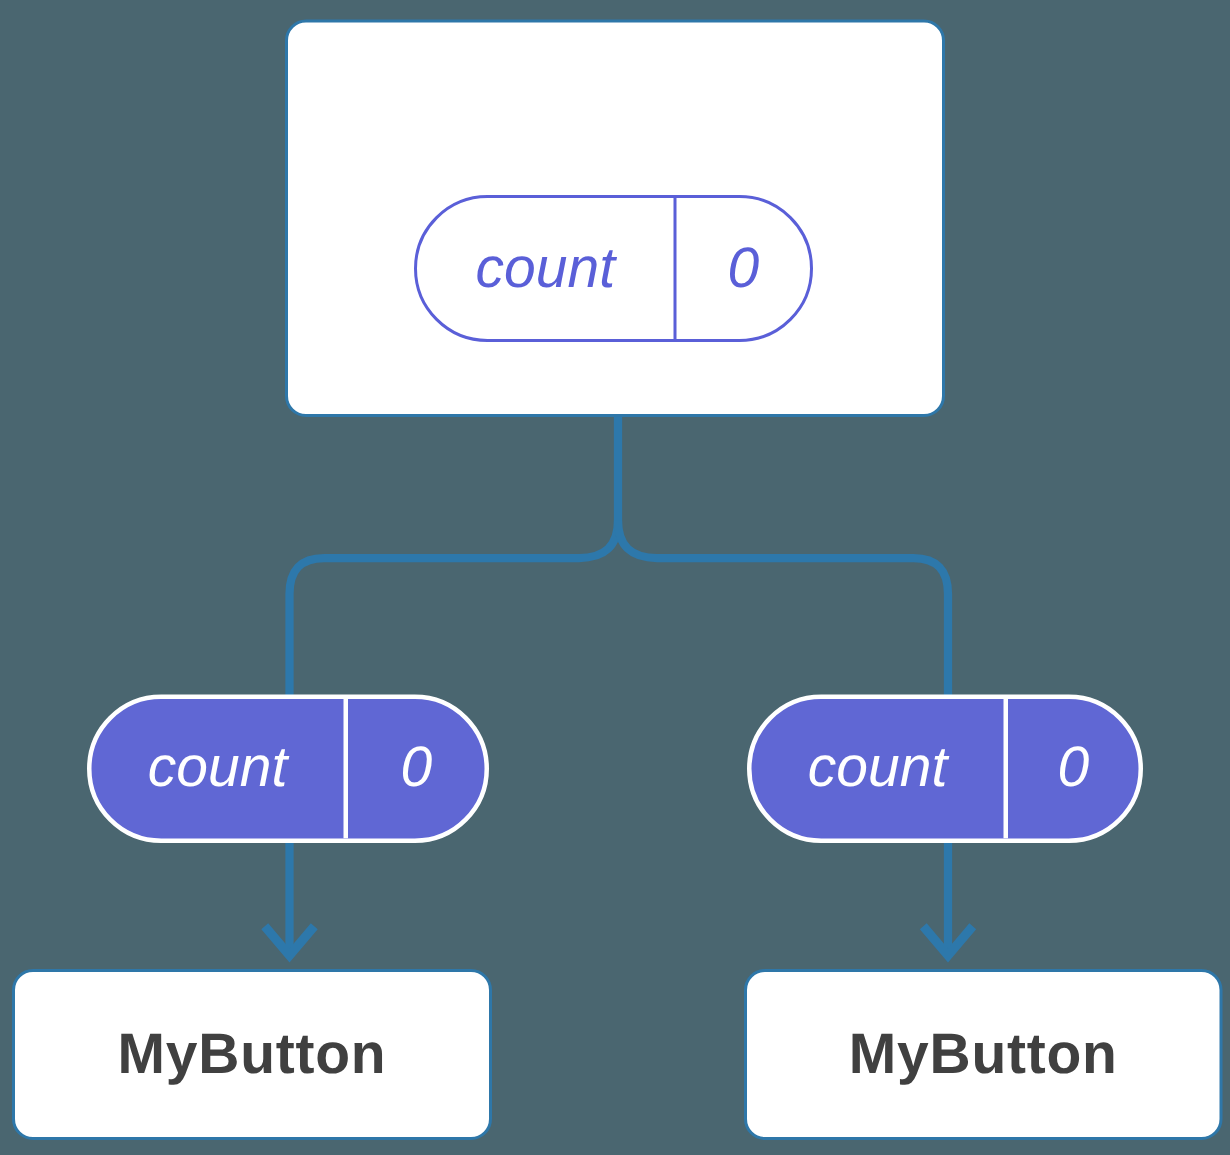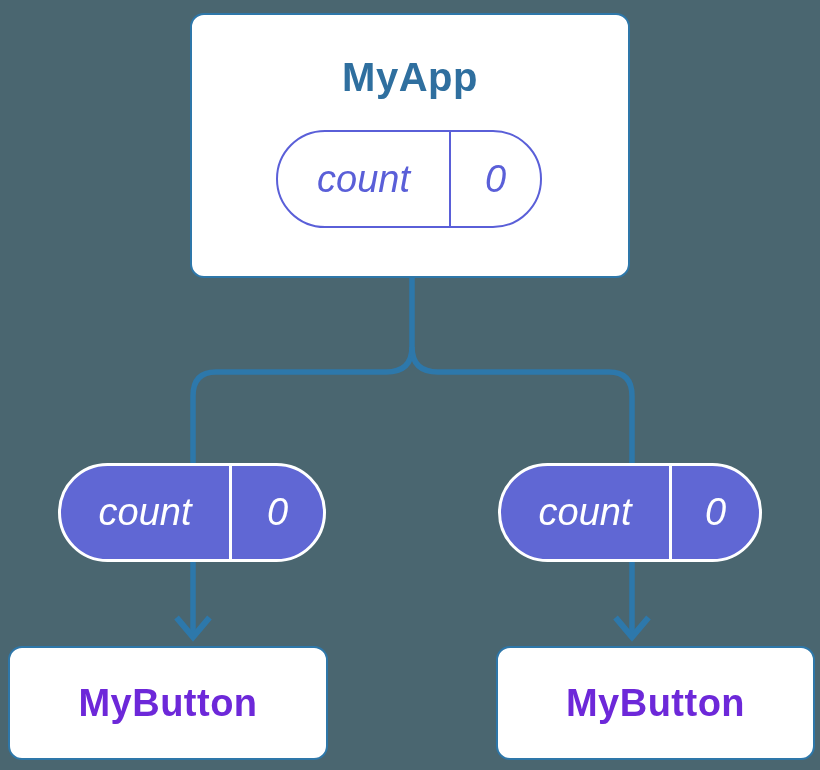--- a/index.html
+++ b/index.html
@@ -59,21 +59,21 @@
     color:#ffffff;
   }
   .pill-filled .pill-name { width:171px; border-right:3px solid #ffffff; }
 
   .child-card {
     top:646px; height:114px;
     display:flex; align-items:center; justify-content:center;
   }
   .child-card .child-title {
     font-size:38px; font-weight:bold;
-    color:#6d28d9;
+    color:#404040;
     letter-spacing:0.5px;
     text-align:right;
   }
   .child-left  { left:8px;   width:320px; }
   .child-right { left:496px; width:319px; }
 
   .child-left  .pill { left:48px; top:-185px; width:268px; height:99px; }
   .child-right .pill { left:0px;  top:-185px; width:264px; height:99px; }
 </style>
 </head>
@@ -86,21 +86,20 @@
       <path d="M412 276 L412 347 Q412 372 386 372 L216 372 Q193 372 193 396 L193 466"></path>
       <path d="M412 347 Q412 372 438 372 L609 372 Q632 372 632 396 L632 466"></path>
       <path d="M193 558 L193 633"></path>
       <path d="M632 558 L632 633"></path>
       <path stroke-width="6" stroke-linejoin="miter" d="M176.5 617.5 L193 637 L209.5 617.5"></path>
       <path stroke-width="6" stroke-linejoin="miter" d="M615.5 617.5 L632 637 L648.5 617.5"></path>
     </g>
   </svg>
 
   <div class="card root-card">
-    <div class="root-title">MyApp</div>
     <div class="pill pill-outline">
       <div class="pill-name">count</div>
       <div class="pill-value">0</div>
     </div>
   </div>
 
   <div class="card child-card child-left">
     <span class="child-title">MyButton</span>
     <div class="pill pill-filled">
       <div class="pill-name">count</div>

